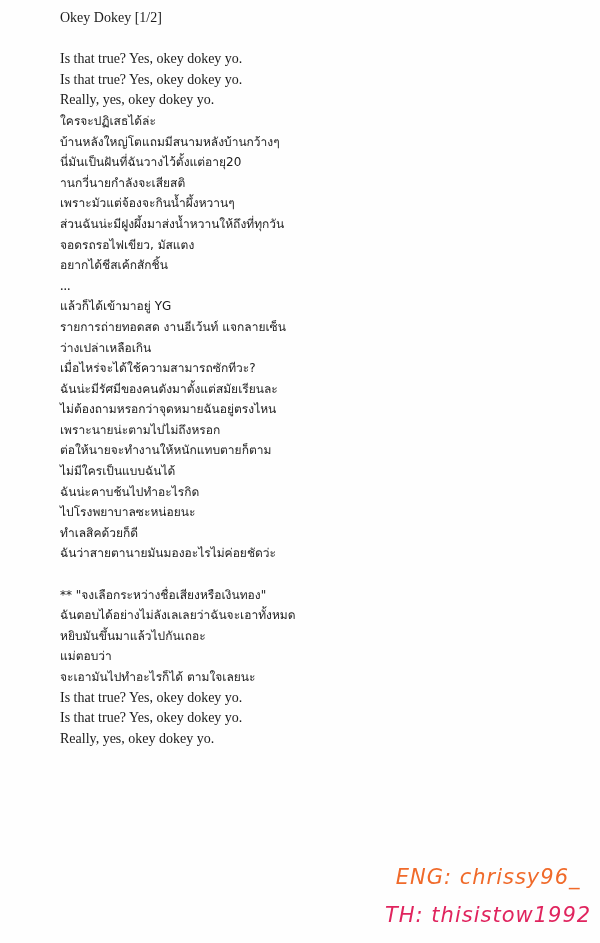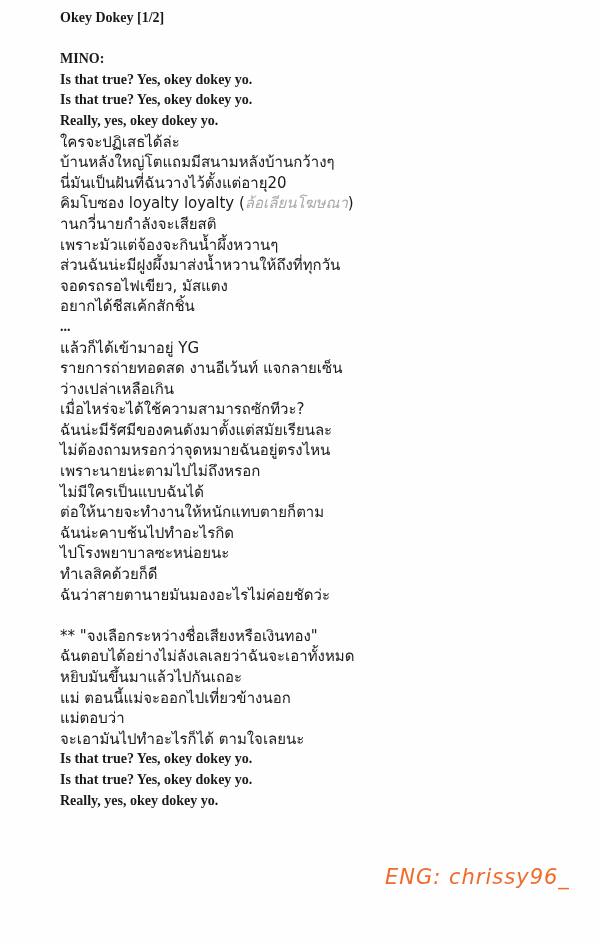--- a/index.html
+++ b/index.html
@@ -23,25 +23,24 @@
     }
     .line {
       height: 20.6px;
       line-height: 20.6px;
       font-size: 13.5px;
       white-space: nowrap;
     }
     .en {
       font-family: "Liberation Serif", "DejaVu Serif", serif;
       font-size: 14px;
-      font-weight: bold;
     }
     .th {
       font-family: "DejaVu Sans", "Liberation Sans", sans-serif;
-      font-size: 15px;
+      font-size: 12px;
     }
     .blank { height: 20.6px; }
     .note {
       color: #a8a8a8;
       font-style: italic;
     }
     .credits {
       position: absolute;
       left: 385px;
       top: 858px;
@@ -54,58 +53,56 @@
     .credit-line { white-space: nowrap; text-align: center; }
     .c-eng { color: #f06a2a; }
     .c-th { color: #e0245e; }
   </style>
 </head>
 <body>
 
 <div class="doc">
   <div class="line en">Okey Dokey [1/2]</div>
   <div class="blank"></div>
-  <div class="line en">MINO:</div>
 
   <div class="line en">Is that true? Yes, okey dokey yo.</div>
   <div class="line en">Is that true? Yes, okey dokey yo.</div>
   <div class="line en">Really, yes, okey dokey yo.</div>
   <div class="line th">ใครจะปฏิเสธได้ล่ะ</div>
   <div class="line th">บ้านหลังใหญ่โตแถมมีสนามหลังบ้านกว้างๆ</div>
   <div class="line th">นี่มันเป็นฝันที่ฉันวางไว้ตั้งแต่อายุ20</div>
-  <div class="line th"><span>คิมโบซอง loyalty loyalty (</span><span class="note">ล้อเลียนโฆษณา</span><span>)</span></div>
 
   <div class="line th">านกวี่นายกำลังจะเสียสติ</div>
   <div class="line th">เพราะมัวแต่จ้องจะกินน้ำผึ้งหวานๆ</div>
   <div class="line th">ส่วนฉันน่ะมีฝูงผึ้งมาส่งน้ำหวานให้ถึงที่ทุกวัน</div>
   <div class="line th">จอดรถรอไฟเขียว, มัสแตง</div>
   <div class="line th">อยากได้ชีสเค้กสักชิ้น</div>
   <div class="line en">...</div>
   <div class="line th">แล้วก็ได้เข้ามาอยู่ YG</div>
   <div class="line th">รายการถ่ายทอดสด งานอีเว้นท์ แจกลายเซ็น</div>
   <div class="line th">ว่างเปล่าเหลือเกิน</div>
   <div class="line th">เมื่อไหร่จะได้ใช้ความสามารถซักทีวะ?</div>
   <div class="line th">ฉันน่ะมีรัศมีของคนดังมาตั้งแต่สมัยเรียนละ</div>
   <div class="line th">ไม่ต้องถามหรอกว่าจุดหมายฉันอยู่ตรงไหน</div>
   <div class="line th">เพราะนายน่ะตามไปไม่ถึงหรอก</div>
+  <div class="line th">ต่อให้นายจะทำงานให้หนักแทบตายก็ตาม</div>
   <div class="line th">ไม่มีใครเป็นแบบฉันได้</div>
-  <div class="line th">ต่อให้นายจะทำงานให้หนักแทบตายก็ตาม</div>
   <div class="line th">ฉันน่ะคาบช้นไปทำอะไรกิด</div>
   <div class="line th">ไปโรงพยาบาลซะหน่อยนะ</div>
   <div class="line th">ทำเลสิคด้วยก็ดี</div>
   <div class="line th">ฉันว่าสายตานายมันมองอะไรไม่ค่อยชัดว่ะ</div>
 
   <div class="blank"></div>
 
   <div class="line th">** "จงเลือกระหว่างชื่อเสียงหรือเงินทอง"</div>
   <div class="line th">ฉันตอบได้อย่างไม่ลังเลเลยว่าฉันจะเอาทั้งหมด</div>
   <div class="line th">หยิบมันขึ้นมาแล้วไปกันเถอะ</div>
-  <div class="line th">แม่ ตอนนี้แม่จะออกไปเที่ยวข้างนอก</div>
   <div class="line th">แม่ตอบว่า</div>
   <div class="line th">จะเอามันไปทำอะไรก็ได้ ตามใจเลยนะ</div>
   <div class="line en">Is that true? Yes, okey dokey yo.</div>
   <div class="line en">Is that true? Yes, okey dokey yo.</div>
   <div class="line en">Really, yes, okey dokey yo.</div>
 </div>
 
 <div class="credits">
   <div class="credit-line c-eng">ENG: chrissy96_</div>
+  <div class="credit-line c-th">TH: thisistow1992</div>
 </div>
 
 </body></html>

